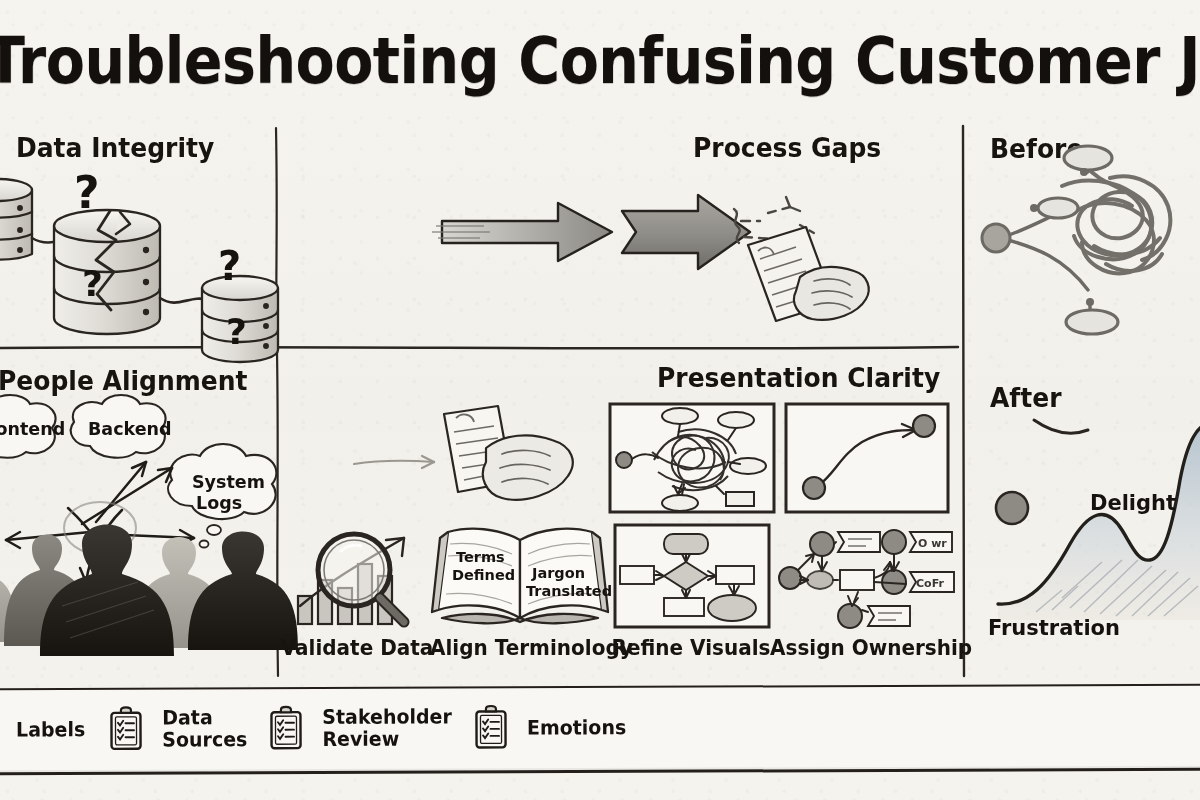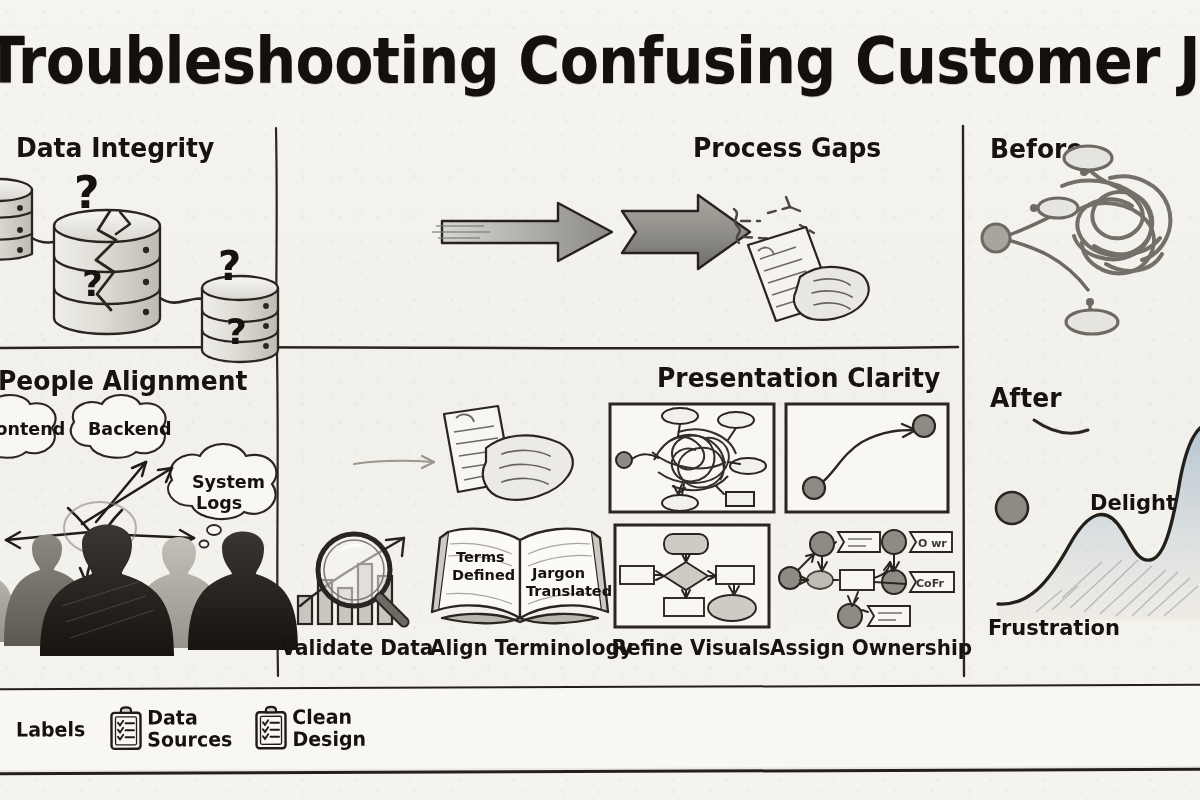--- a/index.html
+++ b/index.html
@@ -86,21 +86,21 @@
     position: absolute;
     left: 0; top: 686px;
     width: 1200px; height: 82px;
     display: flex;
     align-items: center;
     transform: rotate(-0.22deg);
   }
   .chk-item {
     display: flex;
     align-items: center;
-    gap: 4px;
+    gap: 19px;
     flex: 0 0 auto;
   }
   .chk-text {
     font-size: 19px;
     font-weight: 600;
     line-height: 21px;
     color: #15120f;
     white-space: pre-line;
     transform: scaleY(1.05);
   }
@@ -628,38 +628,54 @@
         <path d="M9,30 L11,32.6 L14.2,28"></path>
         <path d="M16.5,16.5 L25,16.5"></path>
         <path d="M16.5,23.5 L25,23.5"></path>
         <path d="M16.5,30.5 L25,30.5"></path>
       </g>
     </svg>
     <div class="chk-text">Data
 Sources</div>
   </div>
 
-
-
-
-
   <div class="chk-item">
     <svg class="clip" width="34" height="44" viewBox="0 0 34 44">
       <rect x="2.5" y="6" width="29" height="36" rx="3" fill="#f8f7f3" stroke="#1f1b17" stroke-width="2.4"></rect>
       <rect x="6.5" y="10" width="21" height="28" rx="1.5" fill="none" stroke="#1f1b17" stroke-width="1.3"></rect>
       <path d="M12,6 L12,3.5 C12,1.6 13.4,0.6 17,0.6 C20.6,0.6 22,1.6 22,3.5 L22,6 Z" fill="#d7d4cd" stroke="#1f1b17" stroke-width="2.2"></path>
       <g stroke="#1f1b17" stroke-width="1.9" fill="none" stroke-linecap="round">
         <path d="M9,16 L11,18.6 L14.2,14"></path>
         <path d="M9,23 L11,25.6 L14.2,21"></path>
         <path d="M9,30 L11,32.6 L14.2,28"></path>
         <path d="M16.5,16.5 L25,16.5"></path>
         <path d="M16.5,23.5 L25,23.5"></path>
         <path d="M16.5,30.5 L25,30.5"></path>
       </g>
     </svg>
-    <div class="chk-text">Clean
-Design</div>
+    <div class="chk-text">Stakeholder
+Review</div>
   </div>
+
+
+  <div class="chk-item">
+    <svg class="clip" width="34" height="44" viewBox="0 0 34 44">
+      <rect x="2.5" y="6" width="29" height="36" rx="3" fill="#f8f7f3" stroke="#1f1b17" stroke-width="2.4"></rect>
+      <rect x="6.5" y="10" width="21" height="28" rx="1.5" fill="none" stroke="#1f1b17" stroke-width="1.3"></rect>
+      <path d="M12,6 L12,3.5 C12,1.6 13.4,0.6 17,0.6 C20.6,0.6 22,1.6 22,3.5 L22,6 Z" fill="#d7d4cd" stroke="#1f1b17" stroke-width="2.2"></path>
+      <g stroke="#1f1b17" stroke-width="1.9" fill="none" stroke-linecap="round">
+        <path d="M9,16 L11,18.6 L14.2,14"></path>
+        <path d="M9,23 L11,25.6 L14.2,21"></path>
+        <path d="M9,30 L11,32.6 L14.2,28"></path>
+        <path d="M16.5,16.5 L25,16.5"></path>
+        <path d="M16.5,23.5 L25,23.5"></path>
+        <path d="M16.5,30.5 L25,30.5"></path>
+      </g>
+    </svg>
+    <div class="chk-text">Emotions</div>
+  </div>
+
+
 
 </div>
   </div>
 
 </div>
 
 </body></html>

